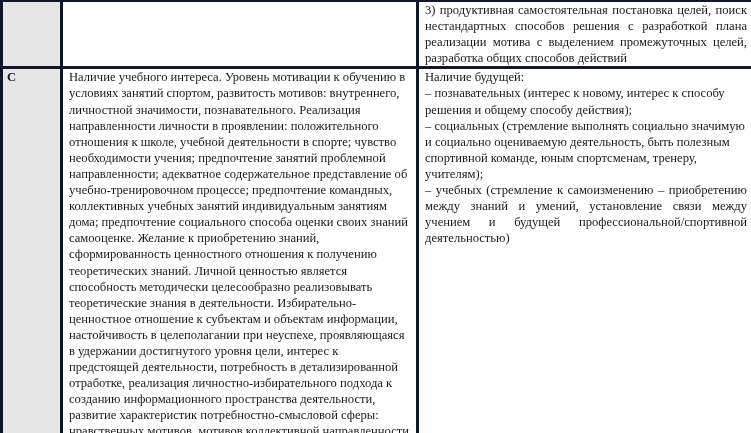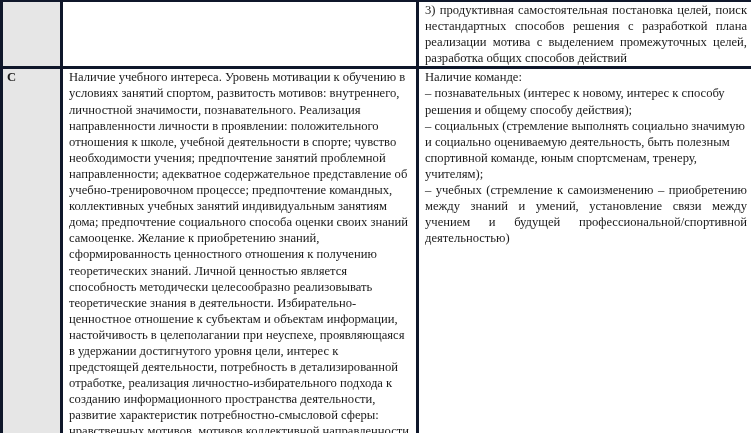--- a/index.html
+++ b/index.html
@@ -25,21 +25,21 @@
   <tbody>
       <tr class="r1">
     <td class="c1 blank"></td>
     <td class="c2"></td>
     <td class="c3 justify">3) продуктивная самостоятельная постановка целей, поиск нестандартных способов решения с разработкой плана реализации мотива с выделением промежуточных целей, разработка общих способов действий</td>
   </tr>
   <tr class="r2">
     <td class="c1">С</td>
     <td class="c2">Наличие учебного интереса. Уровень мотивации к обучению в условиях занятий спортом, развитость мотивов: внутреннего, личностной значимости, познавательного. Реализация направленности личности в проявлении: положительного отношения к школе, учебной деятельности в спорте; чувство необходимости учения; предпочтение занятий проблемной направленности; адекватное содержательное представление об учебно-тренировочном процессе; предпочтение командных, коллективных учебных занятий индивидуальным занятиям дома; предпочтение социального способа оценки своих знаний самооценке. Желание к приобретению знаний, сформированность ценностного отношения к получению теоретических знаний. Личной ценностью является способность методически целесообразно реализовывать теоретические знания в деятельности. Избирательно-ценностное отношение к субъектам и объектам информации, настойчивость в целеполагании при неуспехе, проявляющаяся в удержании достигнутого уровня цели, интерес к предстоящей деятельности, потребность в детализированной отработке, реализация личностно-избирательного подхода к созданию информационного пространства деятельности, развитие характеристик потребностно-смысловой сферы: нравственных мотивов, мотивов коллективной направленности</td>
     <td class="c3">
-      <span class="line">Наличие команде:</span>
+      <span class="line">Наличие будущей:</span>
       <span class="line">– познавательных (интерес к новому, интерес к способу решения и общему способу действия);</span>
       <span class="line">– социальных (стремление выполнять социально значимую и социально оцениваемую деятельность, быть полезным спортивной команде, юным спортсменам, тренеру, учителям);</span>
       <span class="line justify">– учебных (стремление к самоизменению – приобретению между знаний и умений, установление связи между учением и будущей профессиональной/спортивной деятельностью)</span>
     </td>
   </tr>
 
 </tbody>
   </table>
 
 </body></html>

